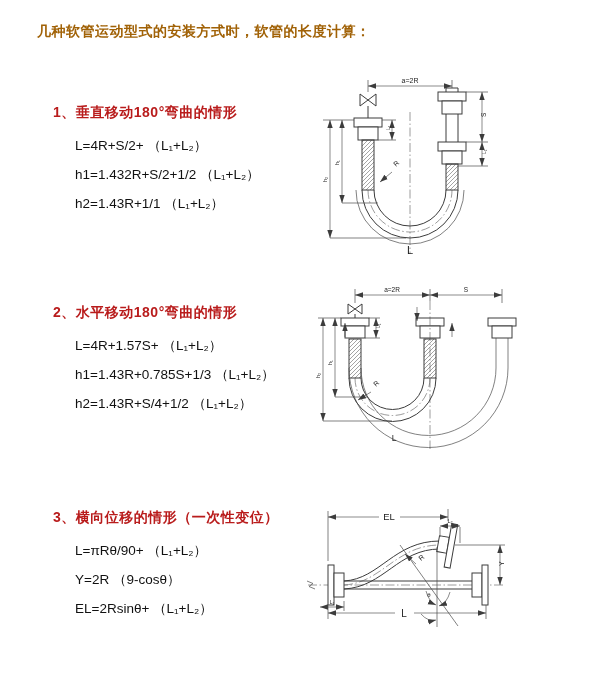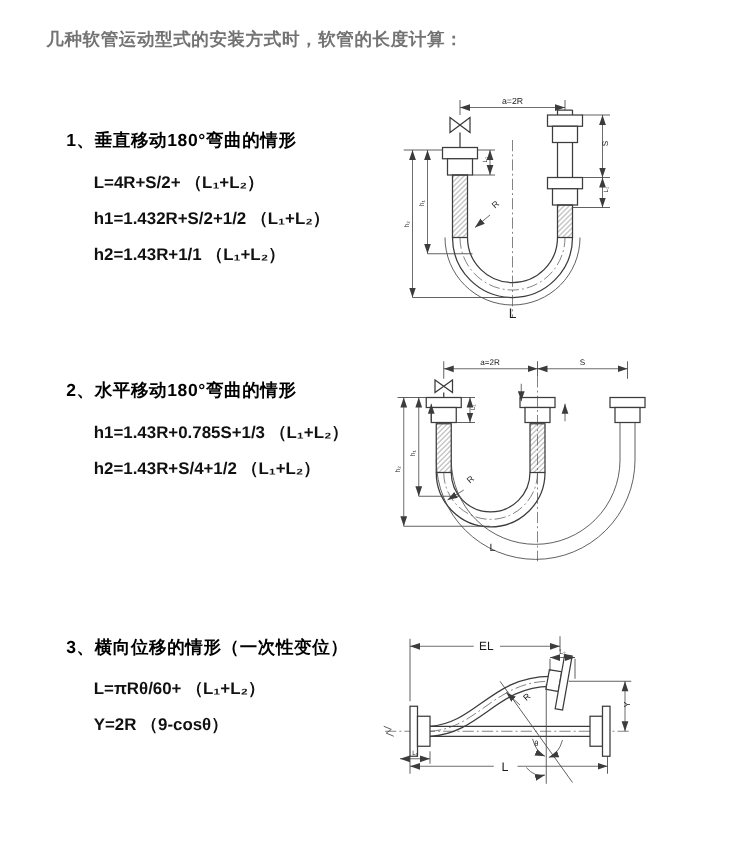--- a/index.html
+++ b/index.html
@@ -2,25 +2,25 @@
 <html><head>
 <meta charset="utf-8">
 <style>
   html,body{margin:0;padding:0;background:#ffffff;}
   .page{
     position:relative;width:600px;height:675px;background:#fff;overflow:hidden;
     font-family:"Liberation Sans","DejaVu Sans",sans-serif;color:#1c1c1c;
   }
   .page-title{
     position:absolute;left:37px;top:23px;font-size:14px;font-weight:600;
-    letter-spacing:0.5px;color:#737373;
+    letter-spacing:0.5px;color:#a16207;
   }
   .section{position:absolute;left:53px;}
-  .section .heading{font-size:14px;font-weight:600;letter-spacing:0.5px;color:#000000;margin:0 0 9px 0;}
-  .section .formula{font-size:13.5px;font-weight:700;line-height:29px;margin-left:22px;color:#111;white-space:nowrap;}
+  .section .heading{font-size:14px;font-weight:600;letter-spacing:0.5px;color:#b91c1c;margin:0 0 9px 0;}
+  .section .formula{font-size:13.5px;font-weight:400;line-height:29px;margin-left:22px;color:#111;white-space:nowrap;}
   #sec1{top:104px;} #sec2{top:304px;} #sec3{top:509px;}
   .diag{position:absolute;}
   #diag1{left:310px;top:70px;} #diag2{left:310px;top:283px;} #diag3{left:300px;top:495px;}
   .ol{stroke:#3c3c3c;stroke-width:1;fill:none;}
   .thin{stroke:#4a4a4a;stroke-width:.7;fill:none;}
   .dim{stroke:#3c3c3c;stroke-width:.6;fill:none;}
   .cl{stroke:#4a4a4a;stroke-width:.55;fill:none;stroke-dasharray:9 2.5 1.5 2.5;}
   .fl{fill:#fff;stroke:#3c3c3c;stroke-width:1;}
   .vlv{fill:#fff;stroke:#3c3c3c;stroke-width:1;}
   svg text{fill:#1c1c1c;font-family:"Liberation Sans","DejaVu Sans",sans-serif;}
@@ -37,28 +37,30 @@
 
   <div class="section" id="sec1">
     <div class="heading">1、垂直移动180°弯曲的情形</div>
     <div class="formula">L=4R+S/2+ （L₁+L₂）</div>
     <div class="formula">h1=1.432R+S/2+1/2 （L₁+L₂）</div>
     <div class="formula">h2=1.43R+1/1 （L₁+L₂）</div>
   </div>
 
   <div class="section" id="sec2">
     <div class="heading">2、水平移动180°弯曲的情形</div>
+    <div class="formula">L=4R+1.57S+ （L₁+L₂）</div>
     <div class="formula">h1=1.43R+0.785S+1/3 （L₁+L₂）</div>
     <div class="formula">h2=1.43R+S/4+1/2 （L₁+L₂）</div>
   </div>
 
   <div class="section" id="sec3">
     <div class="heading">3、横向位移的情形（一次性变位）</div>
-    <div class="formula">L=πRθ/60+ （L₁+L₂）</div>
+    <div class="formula">L=πRθ/90+ （L₁+L₂）</div>
     <div class="formula">Y=2R （9-cosθ）</div>
+    <div class="formula">EL=2Rsinθ+ （L₁+L₂）</div>
   </div>
 
   <svg id="diag1" class="diag" width="280" height="192" viewBox="0 0 280 192">
     <defs>
       <marker id="aE1" markerUnits="userSpaceOnUse" markerWidth="10" markerHeight="8" refX="8" refY="4" orient="auto">
         <path d="M0,1.3 L8,4 L0,6.7 z" fill="#3c3c3c"></path>
         </marker>
       <marker id="aS1" markerUnits="userSpaceOnUse" markerWidth="10" markerHeight="8" refX="0" refY="4" orient="auto">
         <path d="M8,1.3 L0,4 L8,6.7 z" fill="#3c3c3c"></path>
         </marker>

